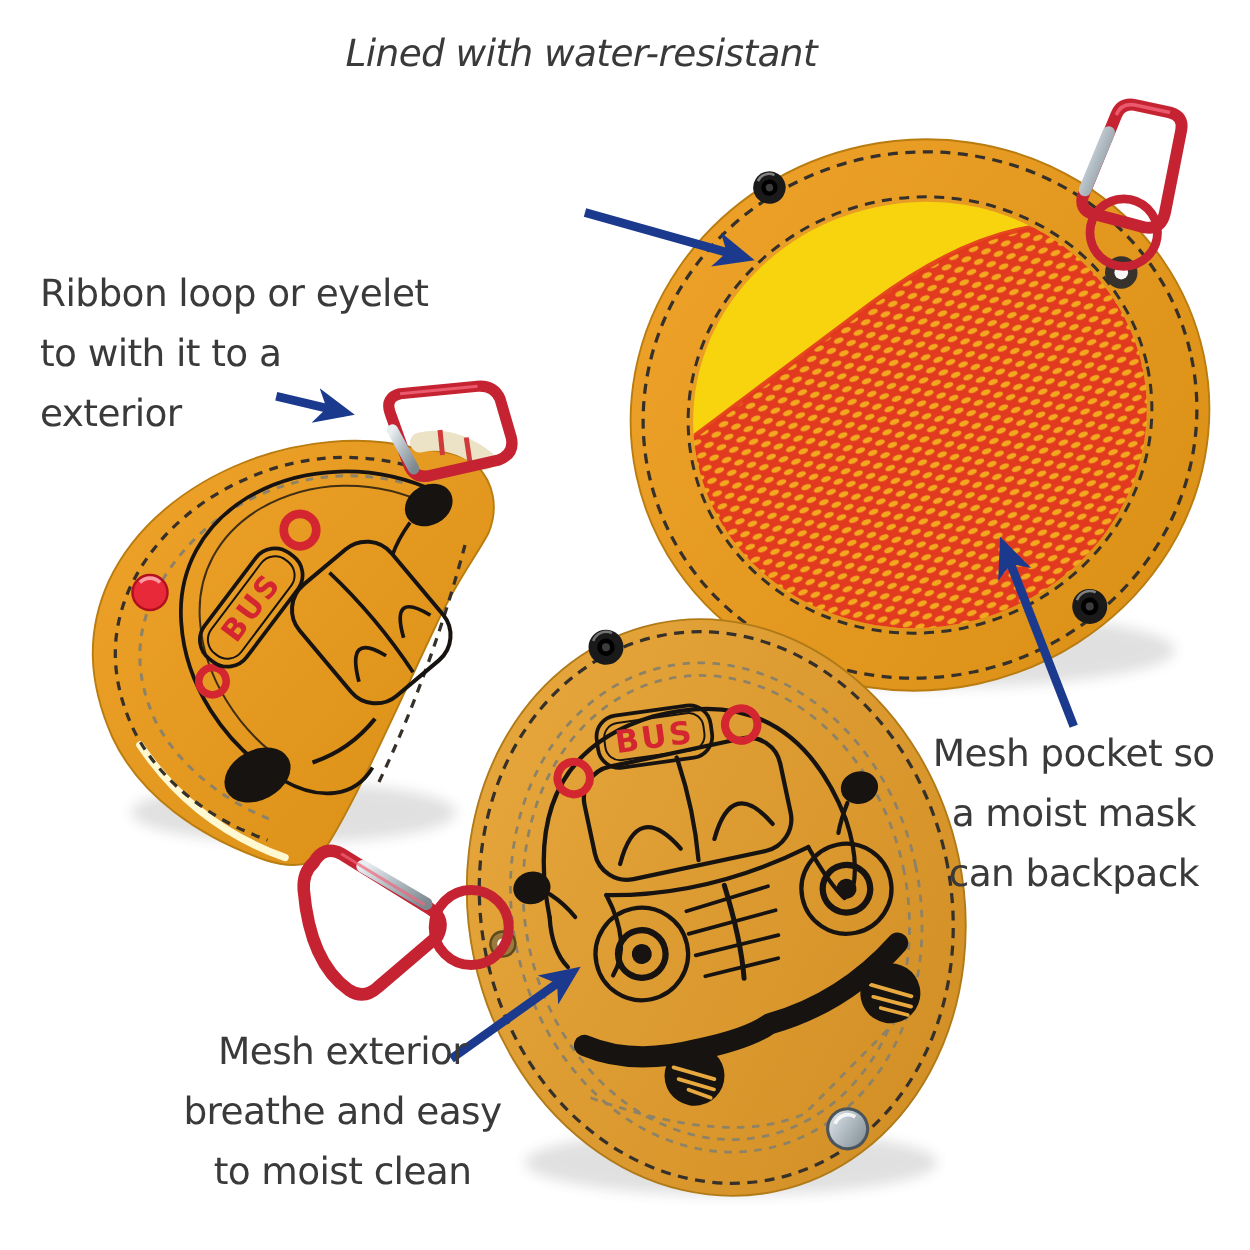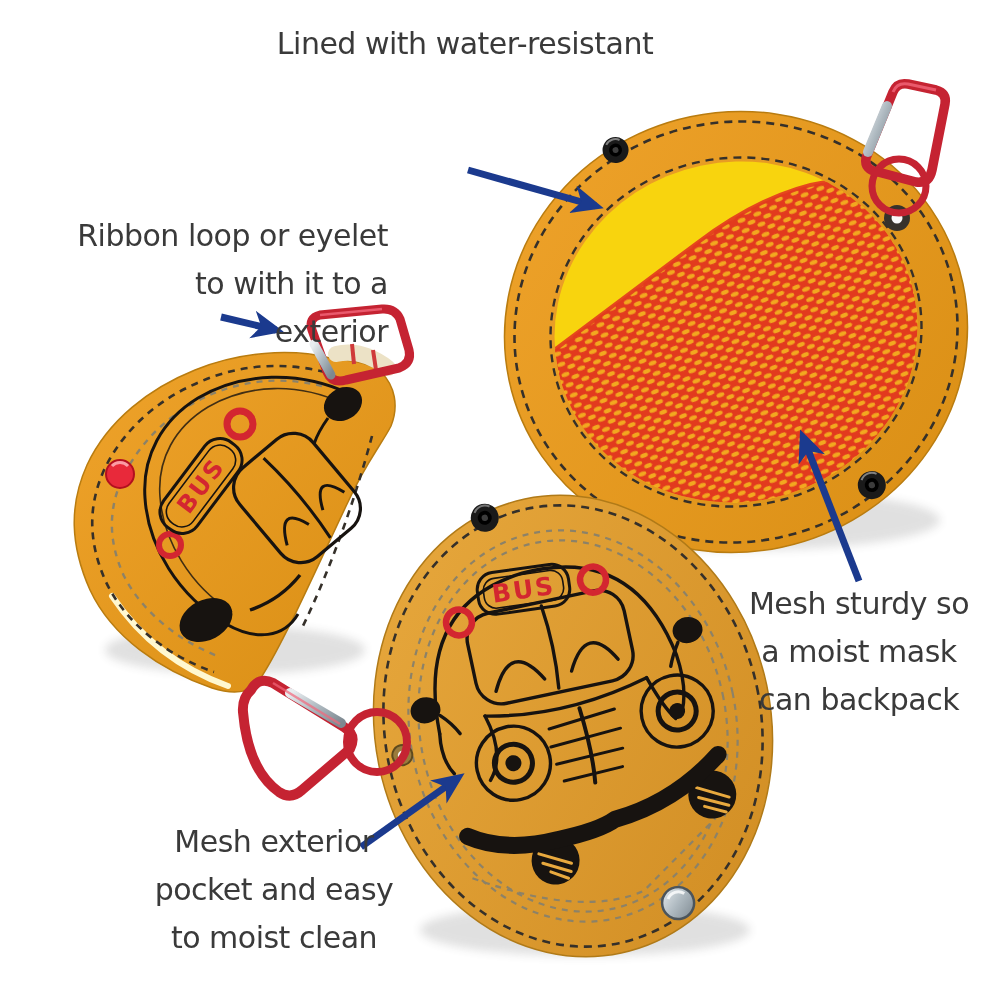--- a/index.html
+++ b/index.html
@@ -12,22 +12,22 @@
     --stitch_gray:#8c8268; --embroidery:#171310; --bus_red:#d32630;
   }
   html,body{margin:0;padding:0;background:#fff;}
   #stage{position:relative;width:1000px;height:1000px;background:#fff;overflow:hidden;
          font-family:"DejaVu Sans",sans-serif;}
   #art{position:absolute;left:0;top:0;}
   .caption{position:absolute;color:var(--text);font-size:30px;line-height:48px;
            letter-spacing:-0.5px;font-weight:normal;}
   .caption.center{text-align:center;}
   .caption div{white-space:nowrap;}
-  #cap-lining{left:245px;top:20px;width:440px;}
-  #cap-loop{left:18px;top:212px;width:370px;text-align:right;}
+  #cap-lining{left:245px;top:20px;width:440px;font-style:italic;}
+  #cap-loop{left:32px;top:212px;width:370px;}
   #cap-mesh{left:728px;top:580px;width:262px;}
   #cap-vinyl{left:128px;top:818px;width:292px;}
 </style>
 </head>
 <body>
 
 <div id="stage">
 
 <svg id="art" width="1000" height="1000" viewBox="0 0 1000 1000">
   <defs>
@@ -241,23 +241,23 @@
 
 <div id="cap-lining" class="caption center">
   <div>Lined with water-resistant</div>
 </div>
 <div id="cap-loop" class="caption">
   <div>Ribbon loop or eyelet</div>
   <div>to with it to a</div>
   <div>exterior</div>
 </div>
 <div id="cap-mesh" class="caption center">
-  <div>Mesh sturdy so</div>
+  <div>Mesh pocket so</div>
   <div>a moist mask</div>
   <div>can backpack</div>
 </div>
 <div id="cap-vinyl" class="caption center">
   <div>Mesh exterior</div>
-  <div>pocket and easy</div>
+  <div>breathe and easy</div>
   <div>to moist clean</div>
 </div>
 
 </div>
 
 </body></html>

